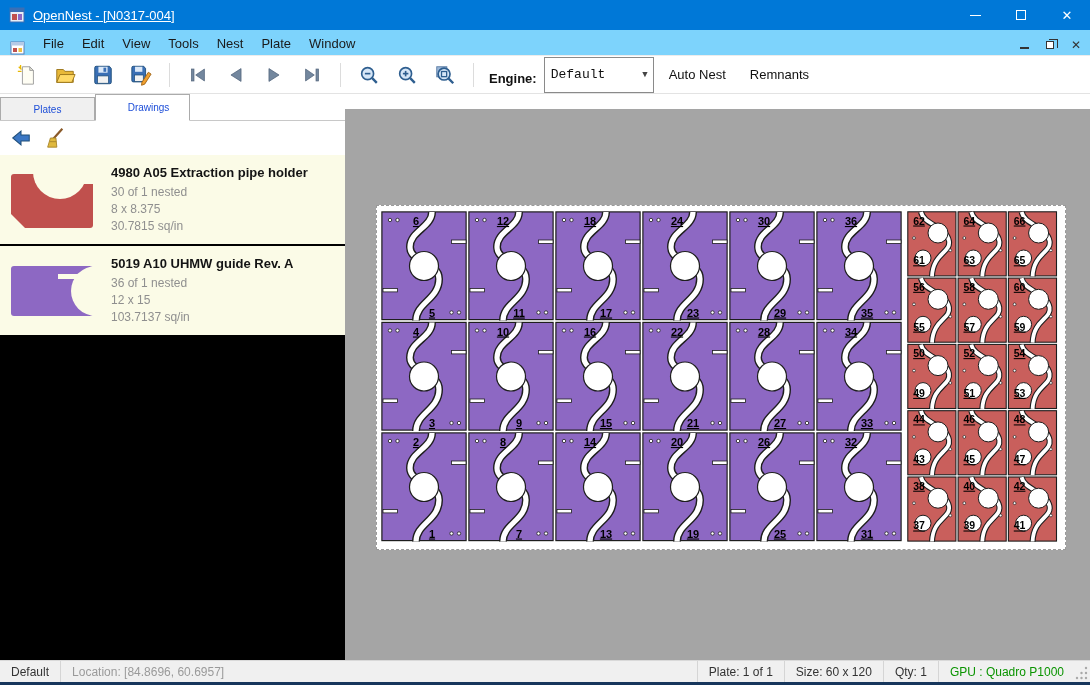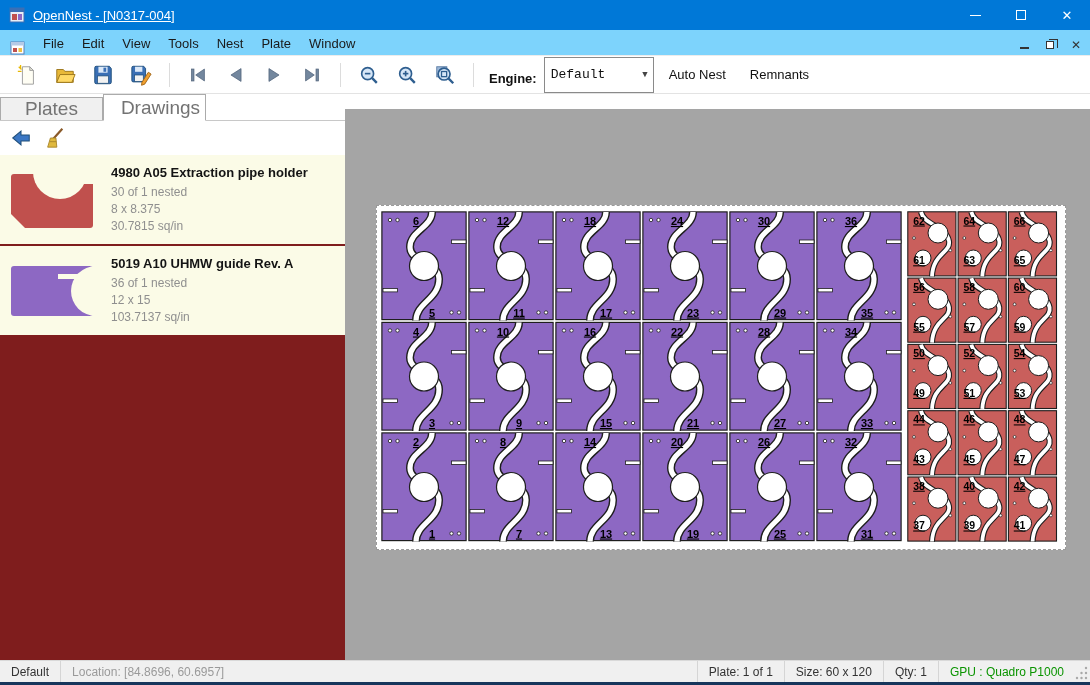--- a/index.html
+++ b/index.html
@@ -33,26 +33,26 @@
   .engine-combo { width:110px; height:36px; border:1px solid #8a8a8a; background:#fff; display:flex; align-items:center; font-size:13px; padding-left:6px; color:#111;font-family:Liberation Mono, monospace; }
   .combo-arrow { margin-left:auto; padding-right:5px; font-size:9px; color:#444; }
   .flat-label-btn { font-size:13px; color:#111; padding:6px 9px; margin-left:6px; border-radius:2px; }
 
   
   .main { flex:1; display:flex; min-height:0; }
 
   
   .sidebar { width:345px; flex:0 0 345px; background:#fff; display:flex; flex-direction:column; }
   .tabstrip { height:27px; display:flex; align-items:flex-end; border-bottom:1px solid #c8c8c8; background:#fff; }
-  .tab { width:103px; height:23px; display:flex; align-items:center; justify-content:center; font-size:19px; color:#737373;
+  .tab { width:95px; height:23px; display:flex; align-items:center; justify-content:center; font-size:10px; color:#1d4ed8;
          background:#f0f0f0; border:1px solid #ababab; border-bottom:none; margin-bottom:0; }
   .tab.active { height:27px; background:#fff; margin-bottom:-1px; border-bottom:1px solid #fff; z-index:2;padding-left:12px; }
   .side-toolbar { height:34px; display:flex; align-items:center; padding-left:6px; background:#fff; }
   .side-tool-btn { width:30px; height:28px; display:flex; align-items:center; justify-content:center; margin-right:4px; border:1px solid transparent; border-radius:2px; }
-  .parts-list { flex:1; background:#7f1d1d; overflow:hidden; }
+  .parts-list { flex:1; background:#000000; overflow:hidden; }
   .part-item { display:flex; background:#fbfbe7; padding:9px 6px; margin-bottom:2px; }
   .part-thumb { width:96px; flex:0 0 96px; display:flex; align-items:center; justify-content:center; }
   .part-info { padding-left:9px; padding-top:1px; }
   .part-name { font-size:13px; font-weight:bold; color:#141414; margin-bottom:4px; }
   .part-sub { font-size:12px; color:#8f8f8f; line-height:17px; }
 
   
   .canvas { flex:1; position:relative; background:#a5a5a5; overflow:hidden; }
   .canvas-top-strip { position:absolute; top:0; left:0; right:0; height:15px; background:#fff; }
   .plate { position:absolute; left:31px; top:111px; width:690px; height:345px; background:#fff; border:1px dashed #9a9a9a; }

